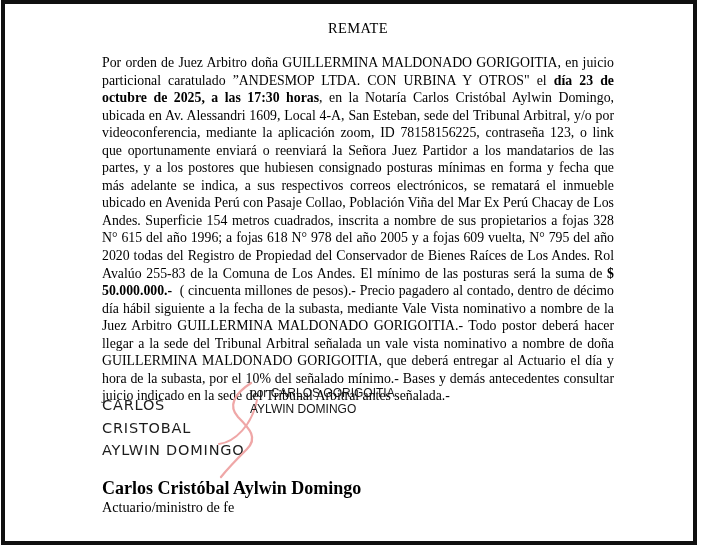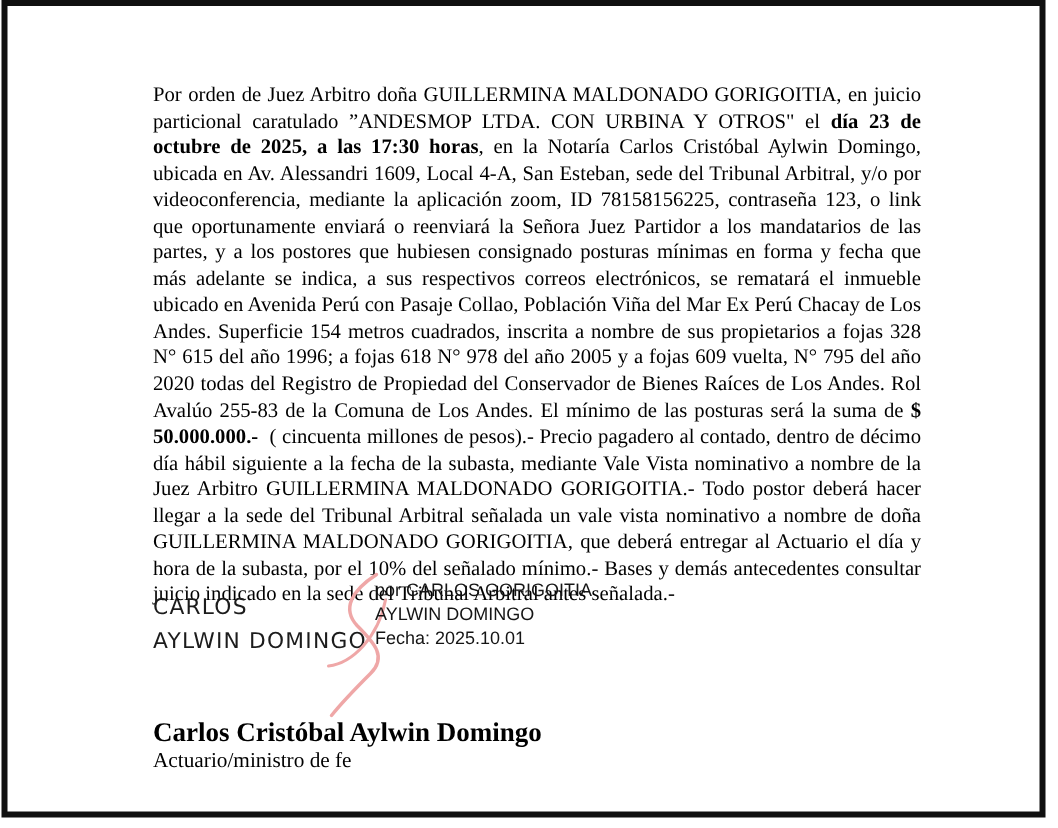--- a/index.html
+++ b/index.html
@@ -90,38 +90,39 @@
     font-size: 14.2px;
     color: #000000;
     white-space: nowrap;
   }
 </style>
 </head>
 <body>
 
 <div class="page-frame">
 
+  <div class="doc-title">REMATE</div>
 
   <div class="doc-body">
     <span>Por orden de Juez Arbitro doña GUILLERMINA MALDONADO GORIGOITIA, en juicio particional caratulado ”ANDESMOP LTDA. CON URBINA Y OTROS" el </span><b>día 23 de octubre de 2025, a las 17:30 horas</b><span>, en la Notaría Carlos Cristóbal Aylwin Domingo, ubicada en Av. Alessandri 1609, Local 4-A, San Esteban, sede del Tribunal Arbitral, y/o por videoconferencia, mediante la aplicación zoom, ID 78158156225, contraseña 123, o link que oportunamente enviará o reenviará la Señora Juez Partidor a los mandatarios de las partes, y a los postores que hubiesen consignado posturas mínimas en forma y fecha que más adelante se indica, a sus respectivos correos electrónicos, se rematará el inmueble ubicado en Avenida Perú con Pasaje Collao, Población Viña del Mar Ex Perú Chacay de Los Andes. Superficie 154 metros cuadrados, inscrita a nombre de sus propietarios a fojas 328 N° 615 del año 1996; a fojas 618 N° 978 del año 2005 y a fojas 609 vuelta, N° 795 del año 2020 todas del Registro de Propiedad del Conservador de Bienes Raíces de Los Andes. Rol Avalúo 255-83 de la Comuna de Los Andes. El mínimo de las posturas será la suma de </span><b>$ 50.000.000.-</b><span>&nbsp; ( cincuenta millones de pesos).- Precio pagadero al contado, dentro de décimo día hábil siguiente a la fecha de la subasta, mediante Vale Vista nominativo a nombre de la Juez Arbitro GUILLERMINA MALDONADO GORIGOITIA.- Todo postor deberá hacer llegar a la sede del Tribunal Arbitral señalada un vale vista nominativo a nombre de doña GUILLERMINA MALDONADO GORIGOITIA, que deberá entregar al Actuario el día y hora de la subasta, por el 10% del señalado mínimo.- Bases y demás antecedentes consultar juicio indicado en la sede del Tribunal Arbitral antes señalada.-</span>
   </div>
 
   <div class="sig-stamp-name">
     <div>CARLOS</div>
+    <div>CRISTOBAL</div>
     <div>AYLWIN DOMINGO</div>
   </div>
 
   <svg class="sig-flourish" viewBox="0 0 58 100">
     <path d="M 35,3 C 18,14 12,26 22,37 C 34,49 42,58 31,69 C 22,78 13,87 5,97" fill="none" stroke="#efa7a7" stroke-width="2.3" stroke-linecap="round"></path>
     <path d="M 3,64 C 19,62 36,45 41,20" fill="none" stroke="#efa7a7" stroke-width="2" stroke-linecap="round"></path>
   </svg>
 
   <div class="sig-stamp-details">
     <div>por CARLOS GORIGOITIA</div>
     <div>AYLWIN DOMINGO</div>
-    <div>Fecha: 2025.10.01</div>
   </div>
 
   <div class="signer-name">Carlos Cristóbal Aylwin Domingo</div>
 
   <div class="signer-role">Actuario/ministro de fe</div>
 
 </div>
 
 </body></html>

